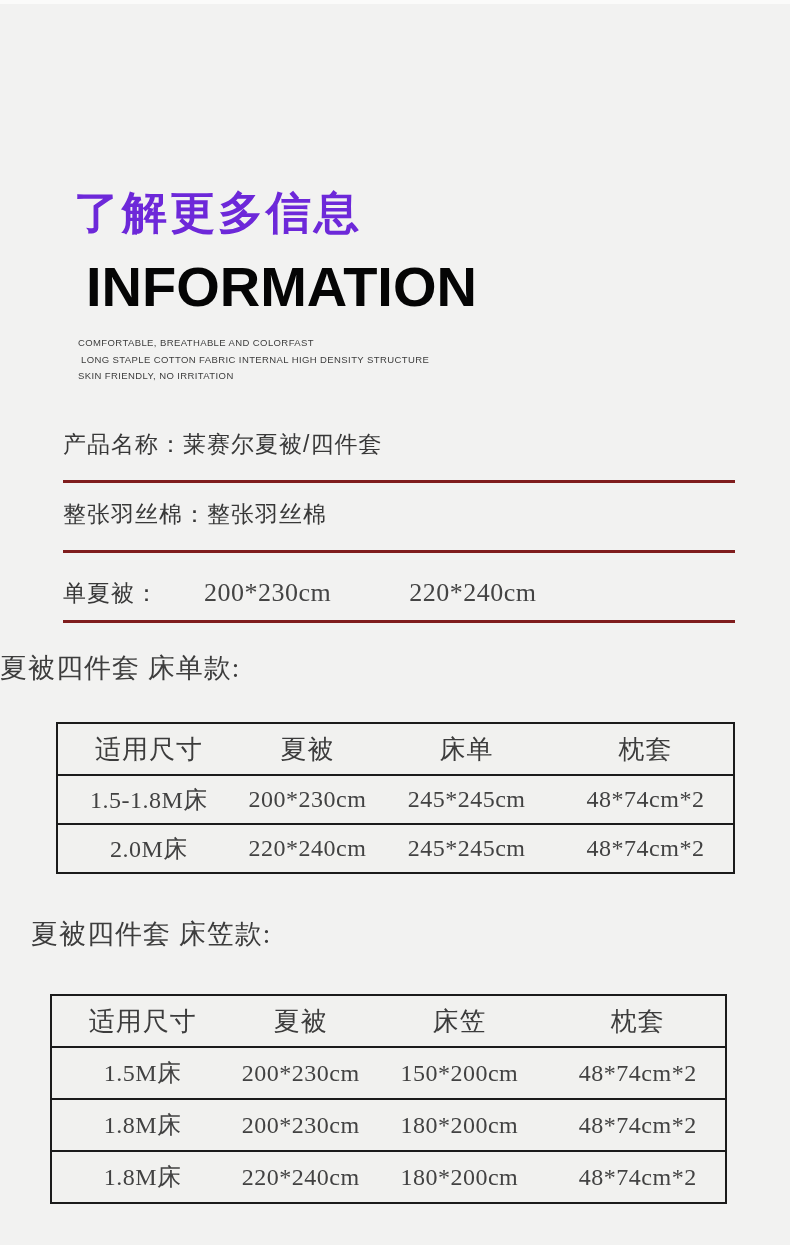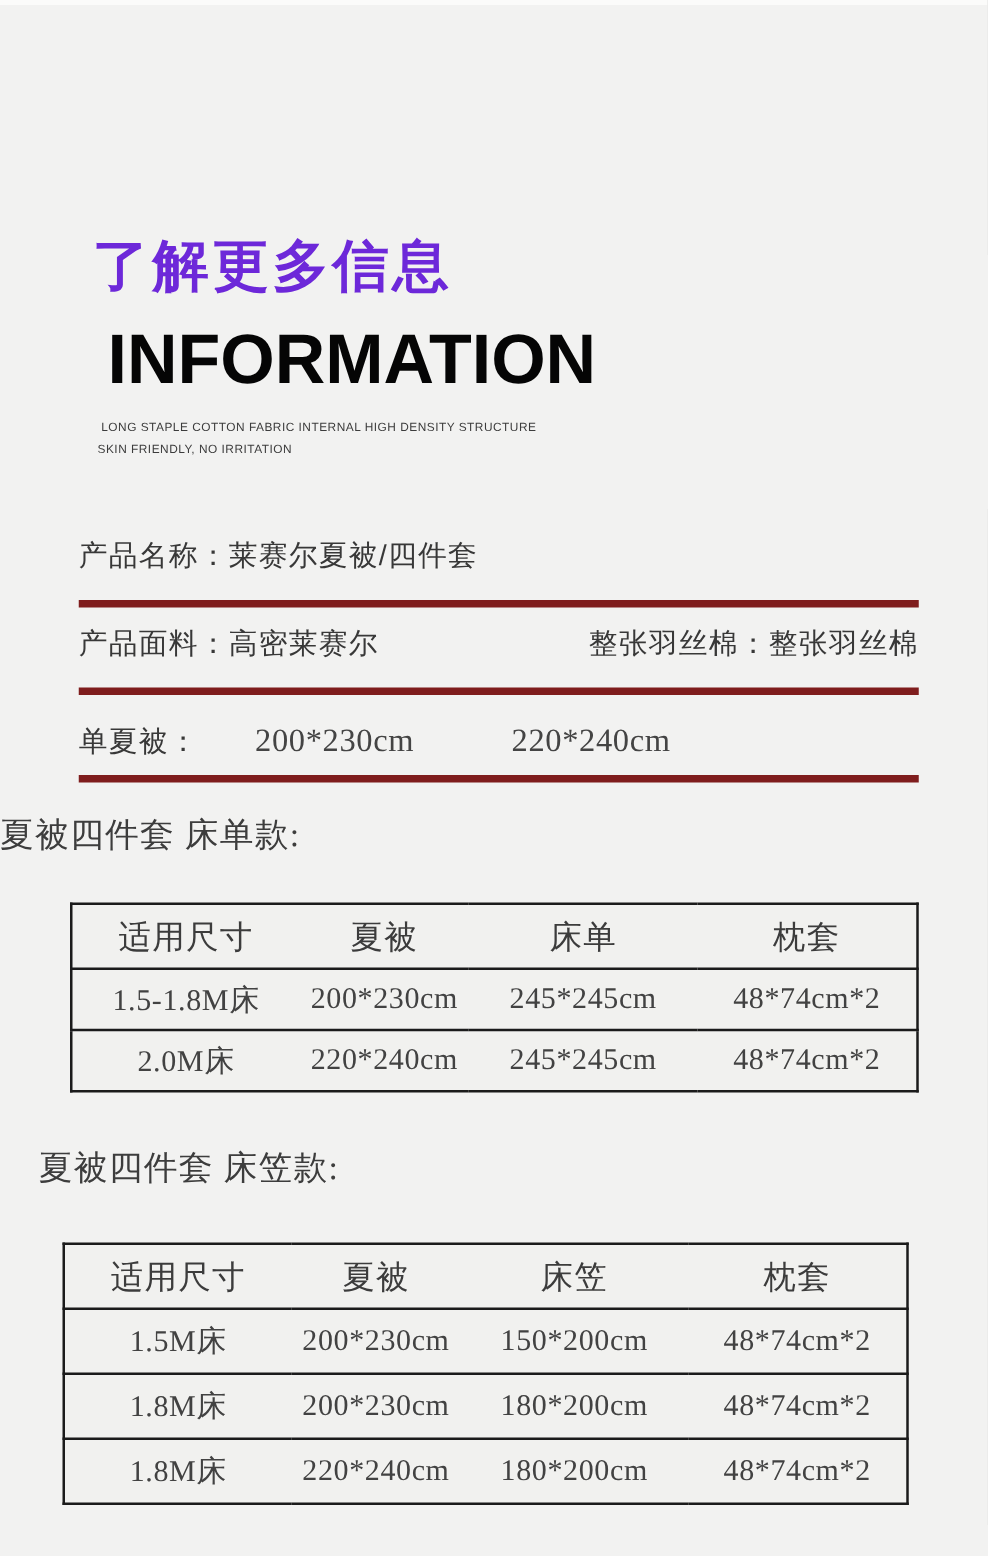--- a/index.html
+++ b/index.html
@@ -54,21 +54,21 @@
     letter-spacing: 0.4px;
     color: #3c3c3c;
   }
   .subtitle .line2 { padding-left: 3px; }
 
   
   .spec-row {
     position: absolute;
     left: 63px;
     width: 672px;
-    border-bottom: 6px solid #7f1d1d;
+    border-bottom: 3px solid #7f1d1d;
     color: #383838;
     font-size: 23px;
     letter-spacing: 1px;
   }
   .spec-row.row-name   { top: 429px; height: 51px; }
   .spec-row.row-fabric { top: 499px; height: 51px; display: flex; justify-content: space-between; }
   .spec-row.row-quilt  { top: 566px; height: 54px; display: flex; align-items: center; }
 
   .spec-label { color: #383838; }
   .spec-value { color: #383838; }
@@ -143,32 +143,30 @@
 </head>
 <body>
 
 <div class="page">
   <div class="top-strip"></div>
 
   <h1 class="title-cn">了解更多信息</h1>
   <h2 class="title-en">INFORMATION</h2>
 
   <div class="subtitle">
+    <div class="line1">COMFORTABLE, BREATHABLE AND COLORFAST</div>
     <div class="line2">LONG STAPLE COTTON FABRIC INTERNAL HIGH DENSITY STRUCTURE</div>
     <div class="line3">SKIN FRIENDLY, NO IRRITATION</div>
   </div>
 
   <div class="spec-row row-name">
     <span class="spec-label">产品名称：</span><span class="spec-value">莱赛尔夏被/四件套</span>
   </div>
 
   <div class="spec-row row-fabric">
-    <span>
-      <span class="spec-label">产品面料：</span><span class="spec-value">高密莱赛尔</span>
-    </span>
     <span>
       <span class="spec-label">整张羽丝棉：</span><span class="spec-value">整张羽丝棉</span>
     </span>
   </div>
 
   <div class="spec-row row-quilt">
     <span class="spec-label">单夏被：</span>
     <span class="serif-size size-1">200*230cm</span>
     <span class="serif-size size-2">220*240cm</span>
   </div>

